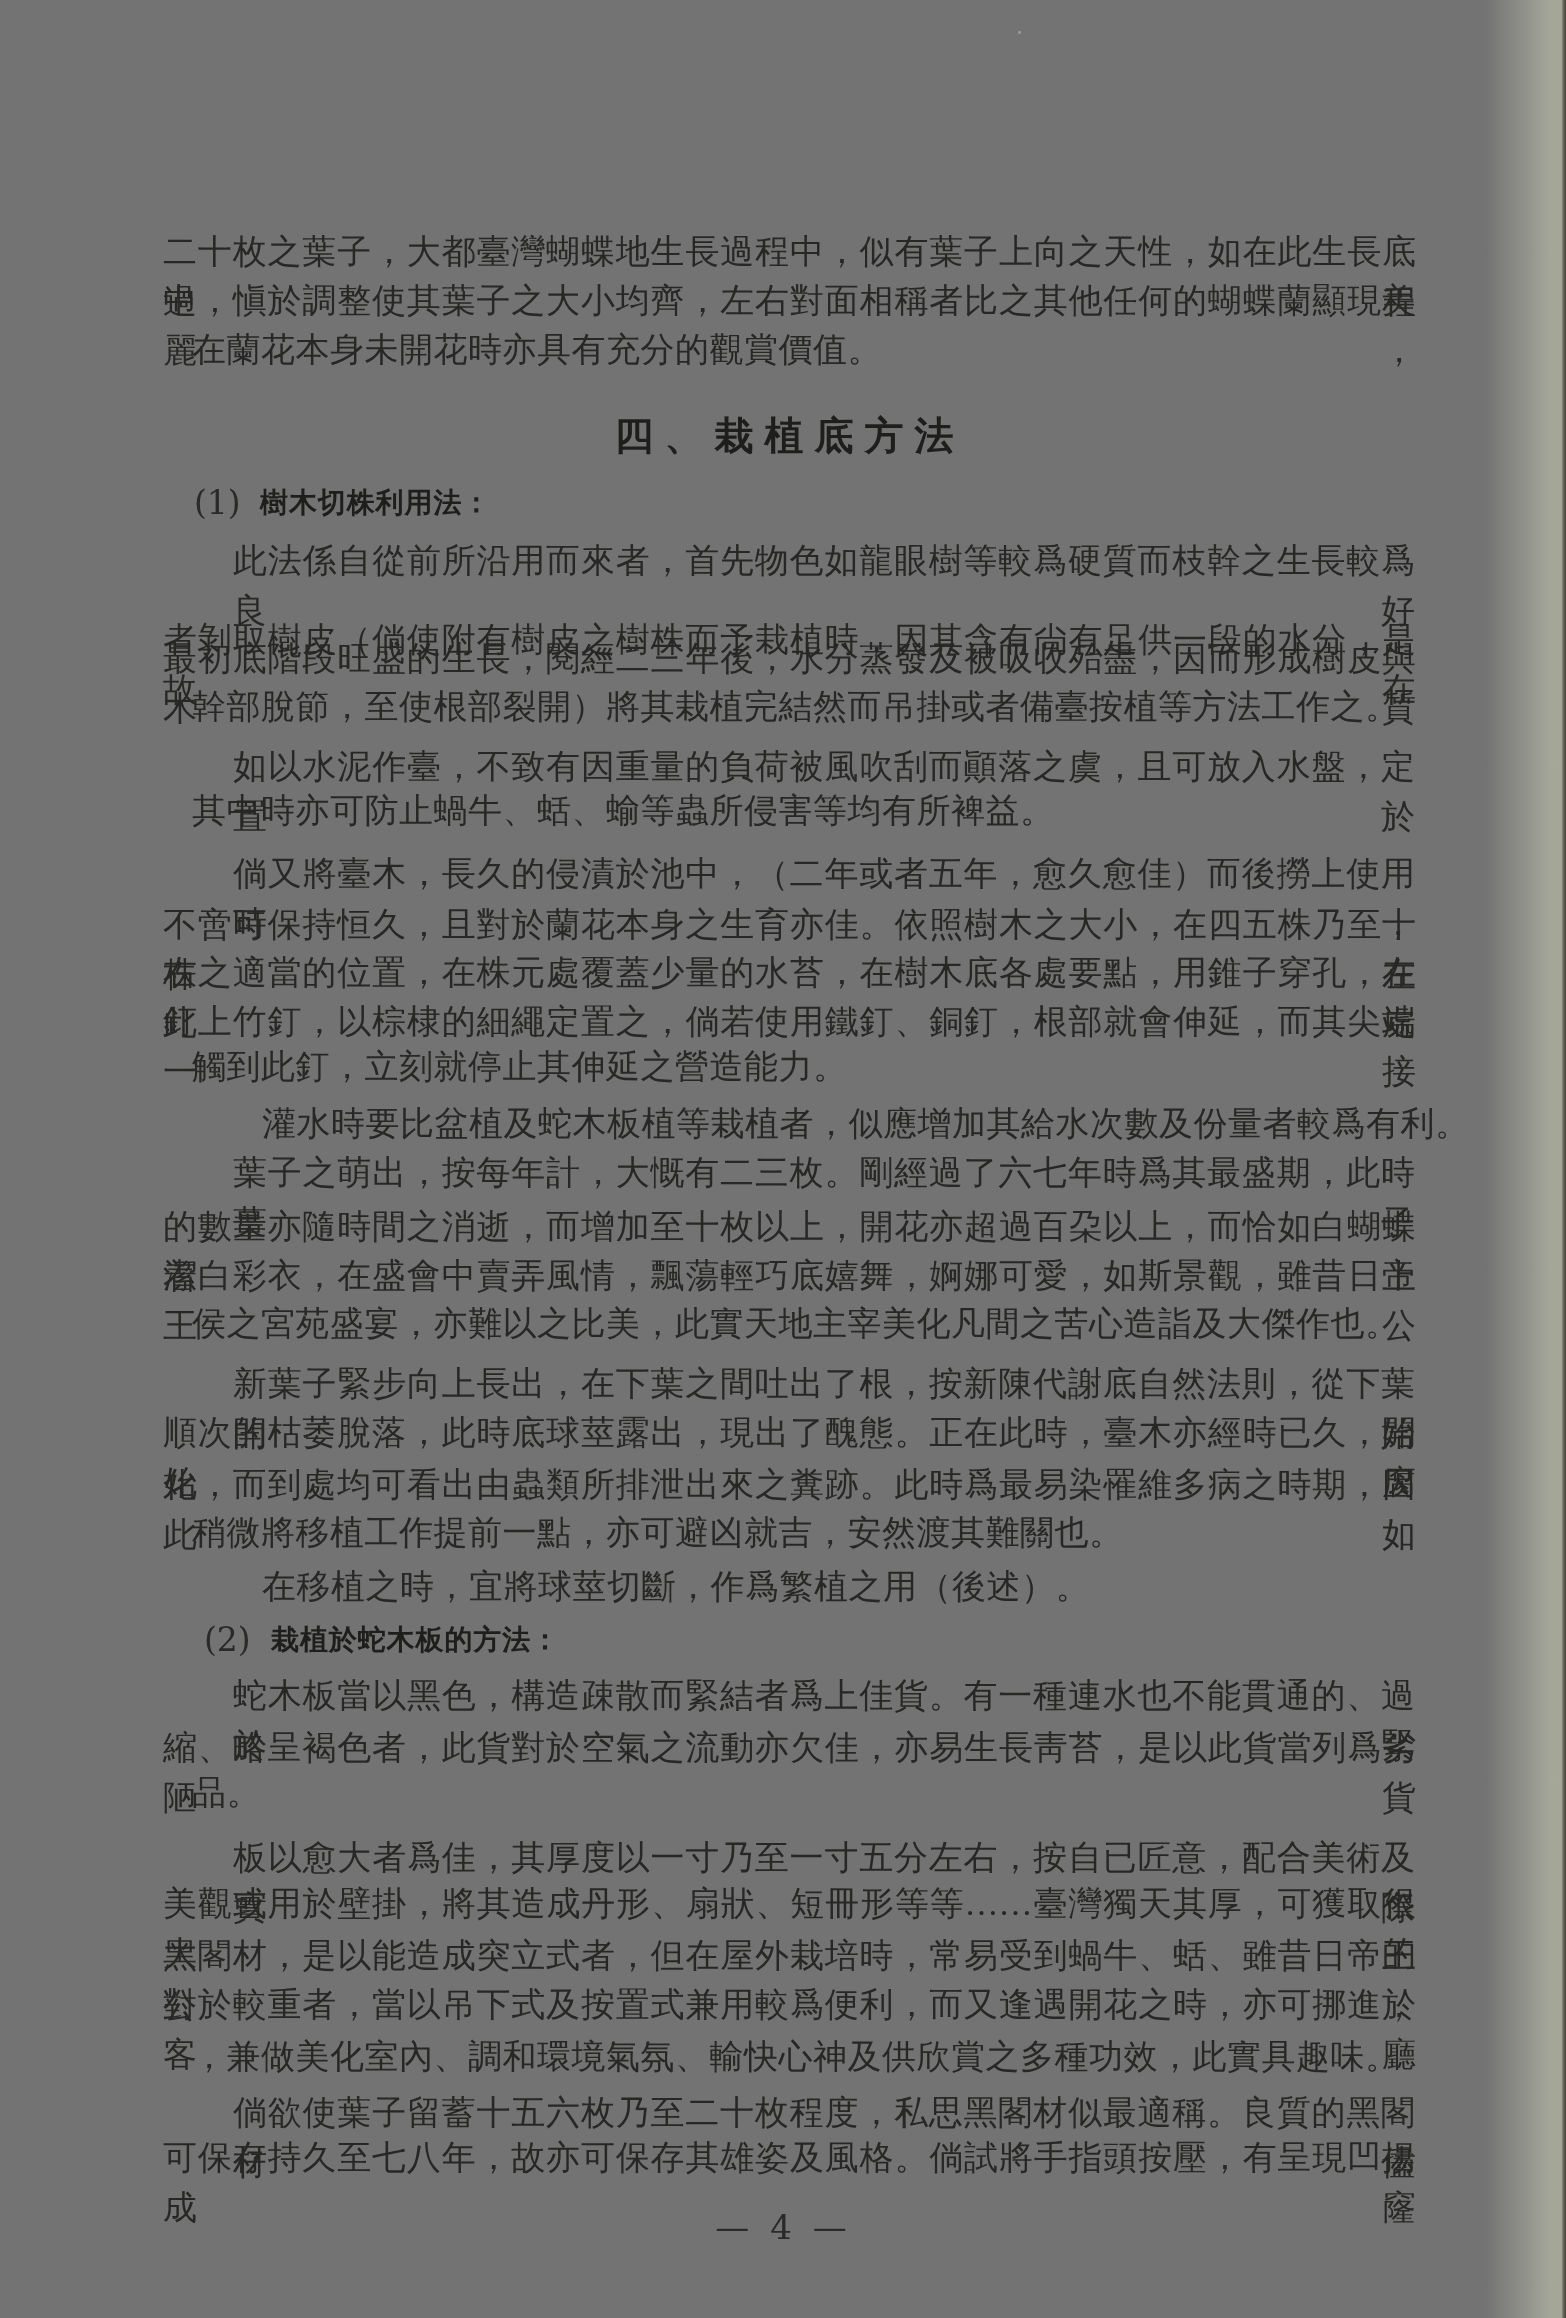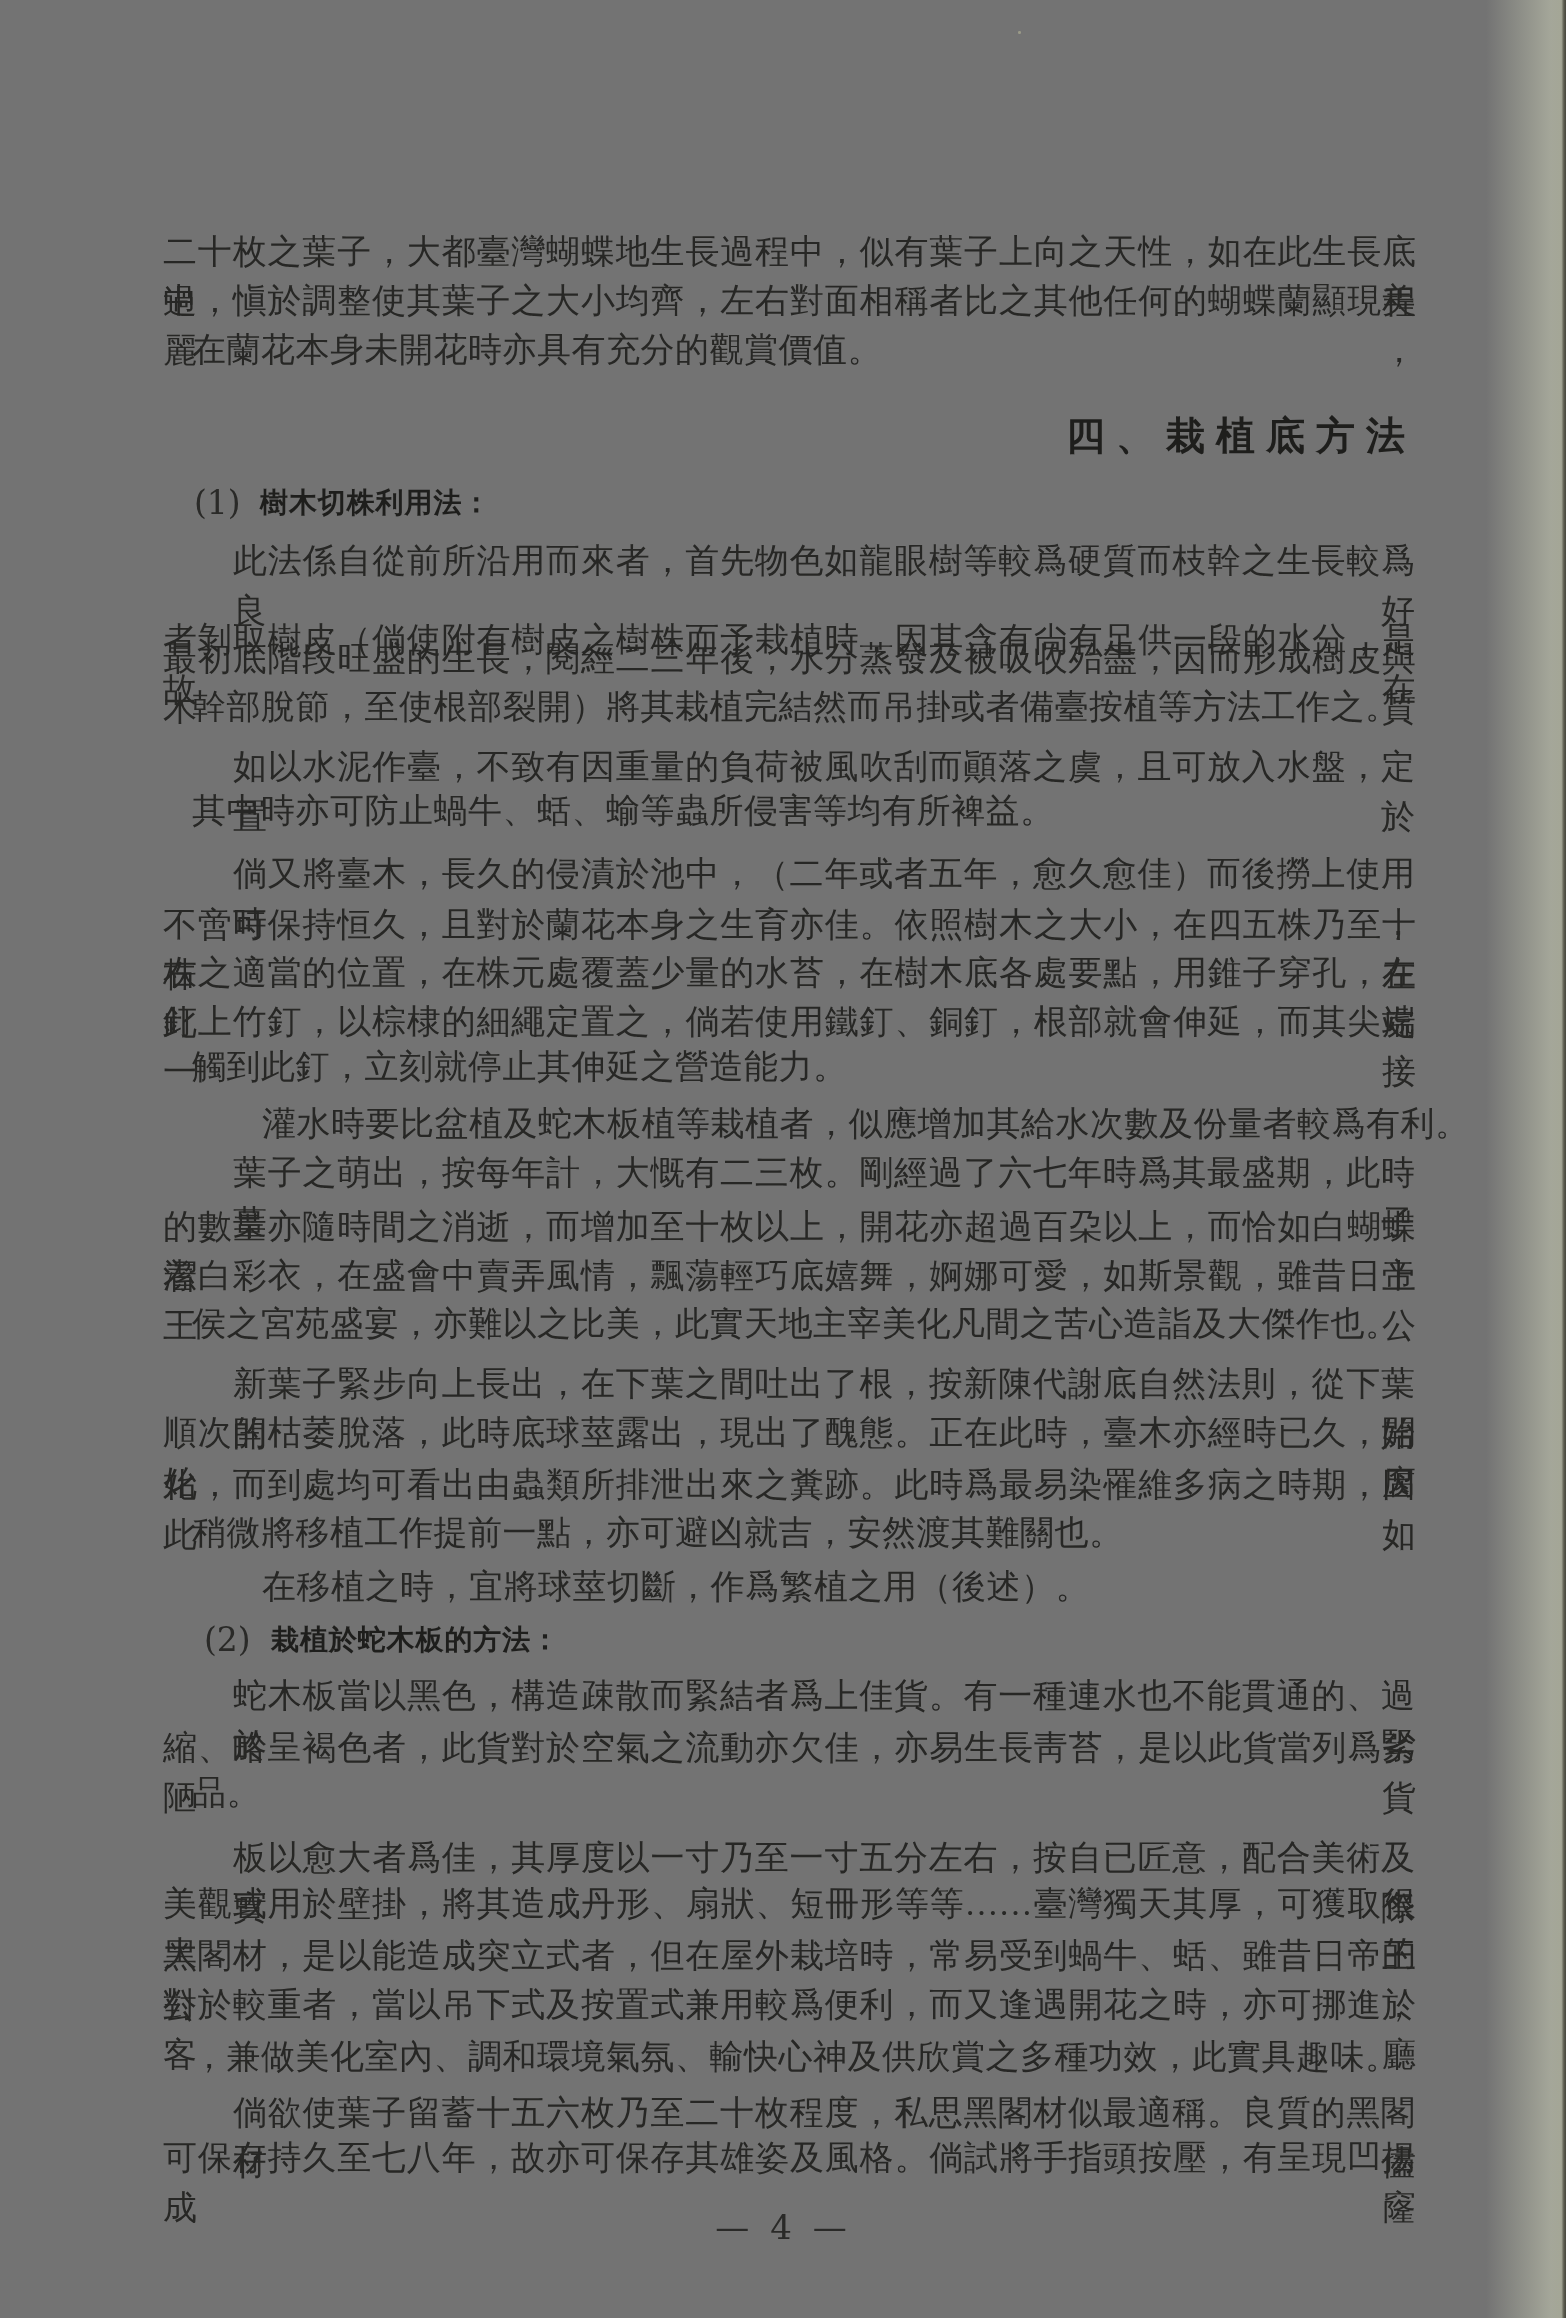--- a/index.html
+++ b/index.html
@@ -21,21 +21,21 @@
     position: absolute;
     height: 50px;
     line-height: 50px;
     font-size: 34px;
     color: #272725;
   }
   .j { text-align: justify; text-align-last: justify; }
   .s { text-align: left; white-space: nowrap; letter-spacing: 0.5px; margin-left: 29px; }
   .section-heading {
     position: absolute; left: 163px; width: 1253px; top: 410px; height: 51px;
-    line-height: 51px; text-align: right; font-size: 39px; font-weight: bold;
+    line-height: 51px; text-align: center; font-size: 39px; font-weight: bold;
     letter-spacing: 11px; color: #1e1e1c;
   }
   .sub-num {
     position: absolute; height: 46px; line-height: 46px; font-size: 33px;
     font-family: "DejaVu Serif", "Liberation Serif", serif; color: #2a2a28;
   }
   .sub-title {
     position: absolute; height: 46px; line-height: 46px; font-size: 28px;
     font-weight: bold; letter-spacing: 0.9px; white-space: nowrap; color: #1e1e1c;
   }

